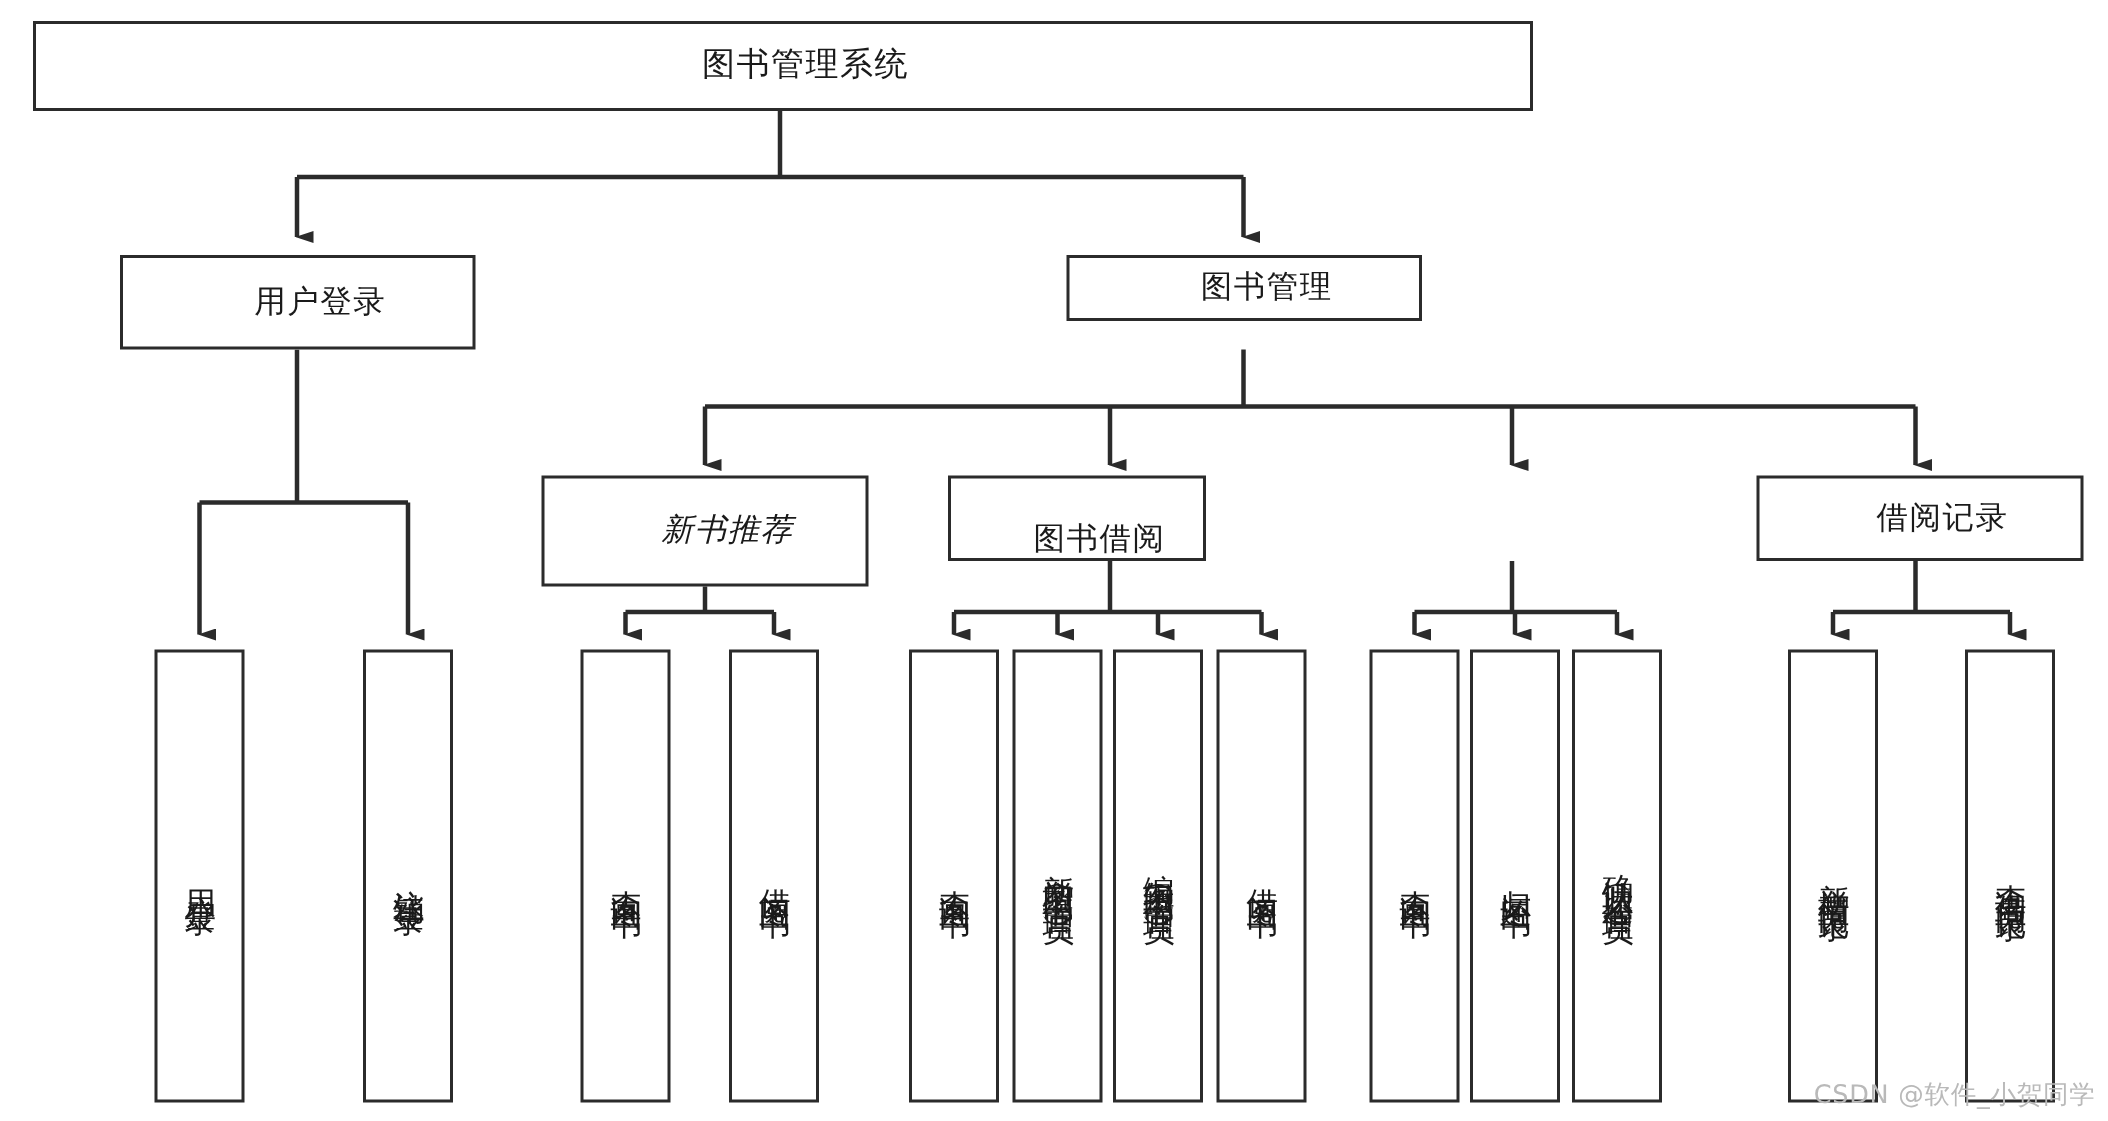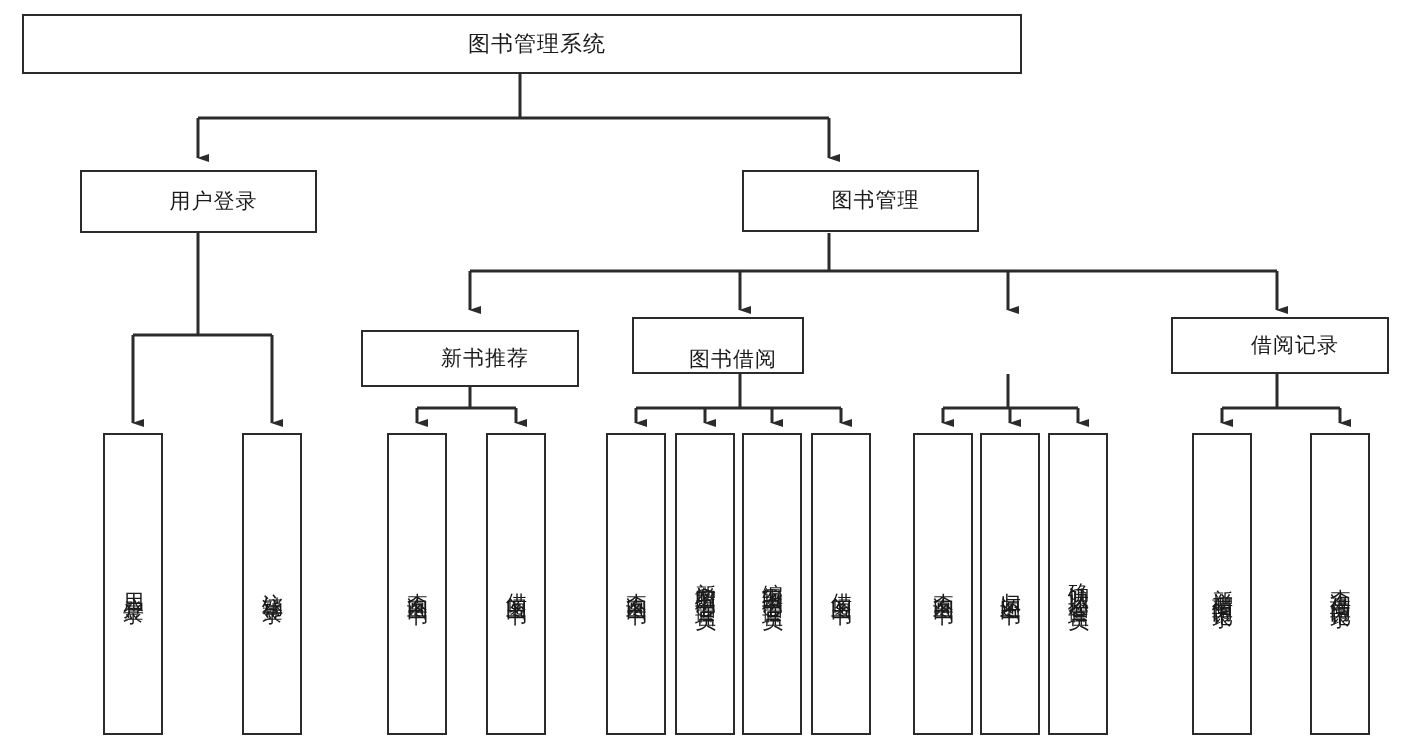--- a/index.html
+++ b/index.html
@@ -125,25 +125,25 @@
     </g>
   </svg>
 
   <div class="node-box horiz root" style="left:22px; top:14px; width:1000px; height:60px;">
     <span class="node-label">图书管理系统</span>
   </div>
 
   <div class="node-box horiz" style="left:80px; top:170px; width:237px; height:63px;">
     <span class="node-label">用户登录</span>
   </div>
-  <div class="node-box horiz" style="left:742px; top:170px; width:237px; height:62px;">
+  <div class="node-box horiz" style="left:711px; top:170px; width:237px; height:44px;">
     <span class="node-label">图书管理</span>
   </div>
 
-  <div class="node-box horiz" style="left:361px; top:330px; width:218px; height:57px;">
+  <div class="node-box horiz" style="left:361px; top:317px; width:218px; height:74px;font-style:italic;">
     <span class="node-label">新书推荐</span>
   </div>
   <div class="node-box horiz" style="left:632px; top:317px; width:172px; height:57px;align-items:flex-end;">
     <span class="node-label">图书借阅</span>
   </div>
   <div class="node-box horiz" style="left:1171px; top:317px; width:218px; height:57px;text-align:right;">
     <span class="node-label">借阅记录</span>
   </div>
 
   <div class="node-box vert" style="left:103px; top:433px; width:60px; height:302px;">
@@ -183,14 +183,15 @@
     <span class="node-label">确认归还（管理员）</span>
   </div>
 
   <div class="node-box vert" style="left:1192px; top:433px; width:60px; height:302px;">
     <span class="node-label">新增借阅记录</span>
   </div>
   <div class="node-box vert" style="left:1310px; top:433px; width:60px; height:302px;">
     <span class="node-label">查询借阅记录</span>
   </div>
 
+  <div id="watermark">CSDN @软件_小贺同学</div>
 
 </div>
 
 </body></html>

